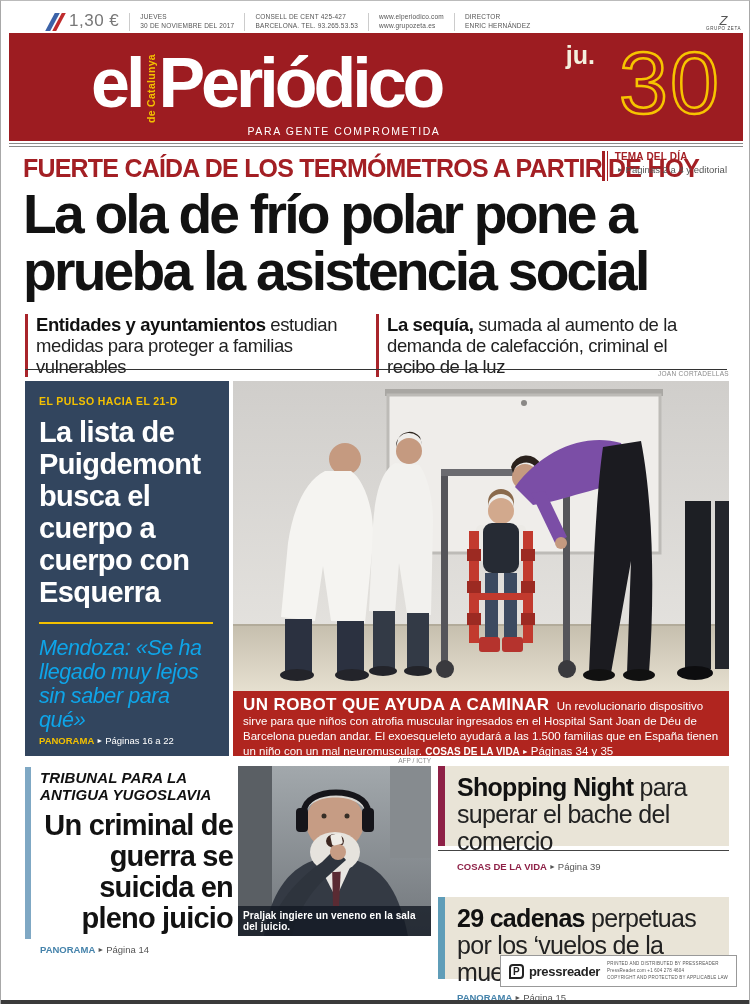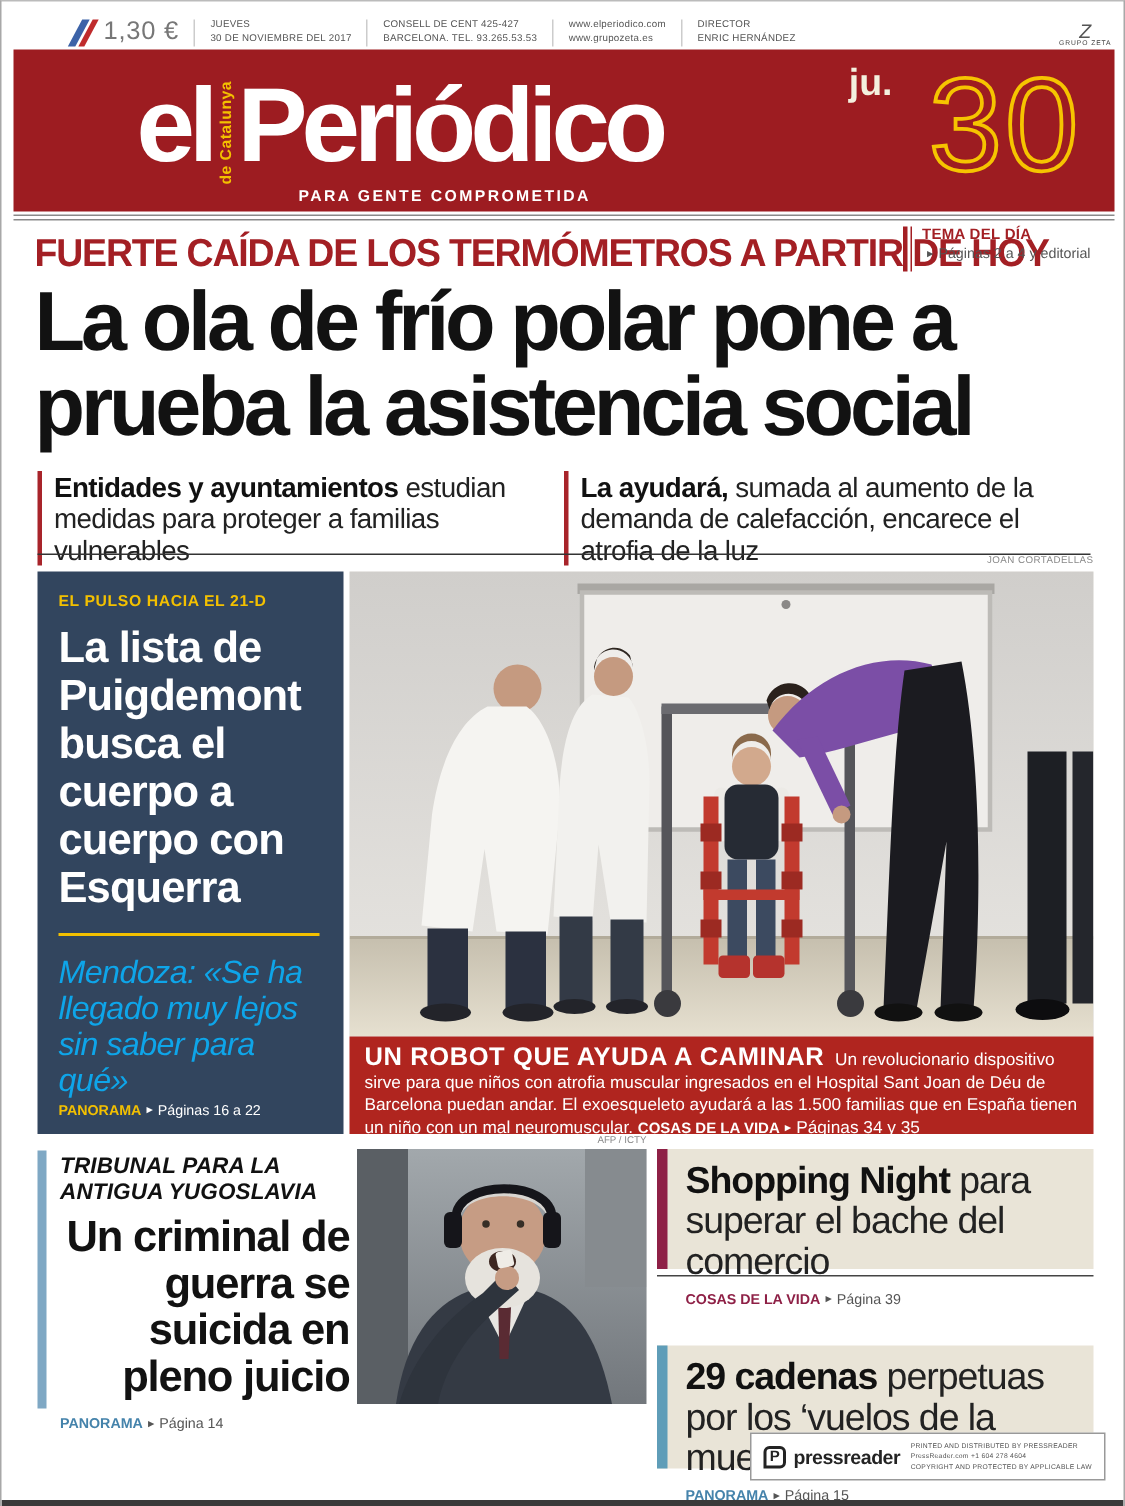--- a/index.html
+++ b/index.html
@@ -21,21 +21,21 @@
   .tcol { font-size:6.5px; line-height:1.35; color:#555; padding:0 10px; border-left:1px solid #ccc; height:18px; display:flex; flex-direction:column; justify-content:center; letter-spacing:0.2px; }
   .zeta { margin-left:auto; text-align:center; color:#444; padding-right:2px; }
   .zeta .zmark { font-size:13px; font-style:italic; color:#555; line-height:10px; }
   .zeta .zname { font-size:4.5px; letter-spacing:0.6px; }
 
   
   .masthead { position:absolute; left:8px; top:32px; width:734px; height:108px; background:#9d1c21; }
   .mast-title { position:absolute; left:62px; top:4px; display:flex; align-items:flex-start; color:#fff; font-weight:bold;margin-left:20px; }
   .mast-el, .mast-main { font-size:70px; line-height:92px; letter-spacing:-4px; }
   .mast-vert { writing-mode:vertical-rl; transform:rotate(180deg); font-size:10.5px; font-weight:bold; color:#f3c000; height:78px; margin:8px 1px 0 4px; letter-spacing:0.3px; }
-  .tagline { position:absolute; left:190px; top:92px; width:290px; text-align:left; color:#fff; font-size:10.5px; font-weight:bold; letter-spacing:1.6px; }
+  .tagline { position:absolute; left:190px; top:92px; width:290px; text-align:center; color:#fff; font-size:10.5px; font-weight:normal; letter-spacing:1.6px; }
   .day-abbr { position:absolute; right:148px; top:8px; color:#f4f0de; font-size:25px; font-weight:bold; }
   .day-num { position:absolute; right:22px; top:2px; font-size:88px; line-height:96px; font-weight:400; color:transparent; -webkit-text-stroke:2.5px #f6c400; letter-spacing:2px; }
   .mast-rule { position:absolute; left:8px; top:142px; width:734px; height:4px; border-top:1px solid #8a8a8a; border-bottom:1px solid #8a8a8a; }
 
   
   .kicker-row { position:absolute; left:24px; top:150px; width:702px; height:34px; display:flex;justify-content:flex-end; }
   .kicker-text { color:#a31f24; font-weight:bold; font-size:26px; letter-spacing:-0.8px; transform:scaleX(0.96); transform-origin:left center; white-space:nowrap; line-height:34px; }
   .tema { position:absolute; right:0; top:0; display:flex; }
   .tema-bars { width:7px; margin-right:6px; display:flex; }
   .tema-bars i { display:block; background:#a31f24; }
@@ -171,21 +171,21 @@
     <div>prueba la asistencia social</div>
   </div>
 
   <div class="subheads">
     <div class="subhead">
       <span class="bar"></span>
       <p><b>Entidades y ayuntamientos</b><span> estudian medidas para proteger a familias vulnerables</span></p>
     </div>
     <div class="subhead">
       <span class="bar"></span>
-      <p><b>La ayudará,</b><span> sumada al aumento de la demanda de calefacción, encarece el atrofia de la luz</span></p>
+      <p><b>La sequía,</b><span> sumada al aumento de la demanda de calefacción, criminal el recibo de la luz</span></p>
     </div>
   </div>
   <div class="head-rule"></div>
 
   <div class="navy">
     <div class="navy-kicker">EL PULSO HACIA EL 21-D</div>
     <div class="navy-head">La lista de Puigdemont busca el cuerpo a cuerpo con Esquerra</div>
     <div class="navy-rule"></div>
     <div class="navy-quote">Mendoza: «Se ha llegado muy lejos sin saber para qué»</div>
     <div class="navy-foot">
@@ -320,20 +320,21 @@
       <ellipse cx="97" cy="75" rx="9" ry="7" fill="#3c2620"></ellipse>
       <circle cx="86" cy="50" r="2.5" fill="#362e26"></circle>
       <circle cx="109" cy="50" r="2.5" fill="#362e26"></circle>
       <path d="M66,46 C66,20 130,20 130,46" stroke="#15151a" stroke-width="6" fill="none"></path>
       <rect x="58" y="42" width="12" height="24" rx="4" fill="#15151a"></rect>
       <rect x="124" y="42" width="12" height="24" rx="4" fill="#15151a"></rect>
       <path d="M28,170 C38,138 58,114 84,96 L98,82 L108,94 L90,110 C72,126 58,148 54,170 Z" fill="#2e343d"></path>
       <circle cx="100" cy="86" r="8" fill="#c69c84"></circle>
       <rect x="93" y="68" width="11" height="11" rx="2" fill="#efece6" transform="rotate(-12 98 73)"></rect>
     </svg>
+    <div class="bphoto-cap">Praljak ingiere un veneno en la sala del juicio.</div>
   </div>
 
   <div class="rbox rbox1">
     <span class="bar"></span>
     <div class="inner">
       <div class="r-head"><b>Shopping Night</b><span> para superar el bache del comercio</span></div>
       <div class="r-foot">
         <span class="sec">COSAS DE LA VIDA</span><span class="arrow">►</span><span>Página 39</span>
       </div>
     </div>

